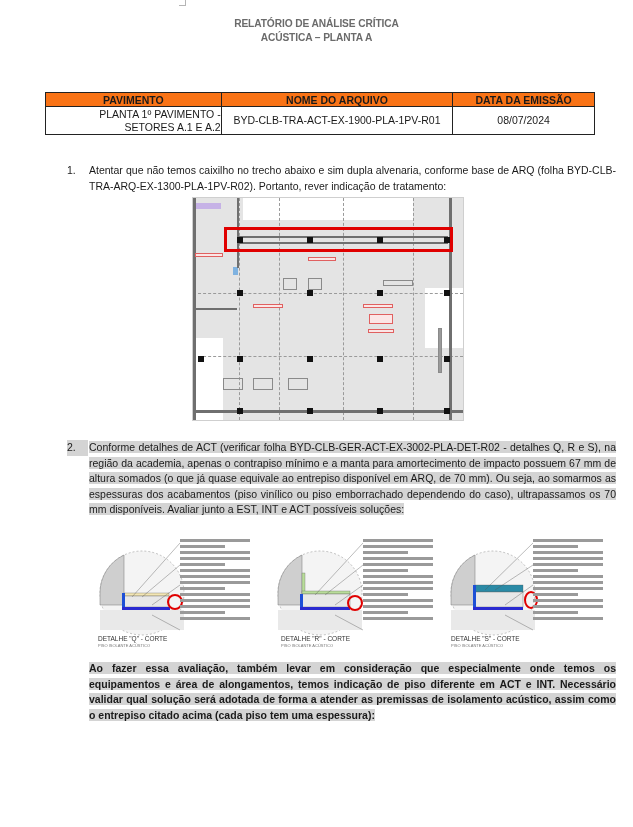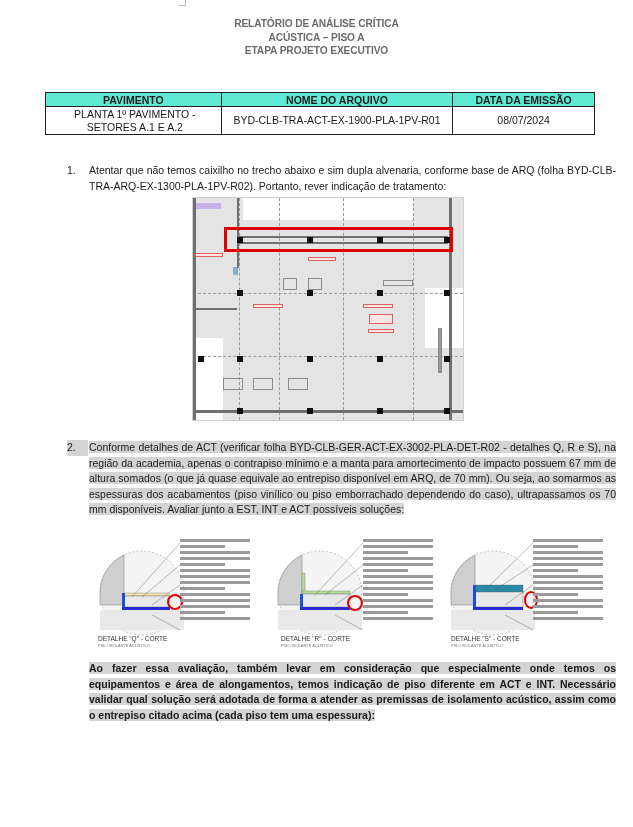--- a/index.html
+++ b/index.html
@@ -2,23 +2,23 @@
 <html><head>
 <meta charset="utf-8">
 <style>
   * { box-sizing: border-box; margin: 0; padding: 0; }
   html, body { width: 633px; height: 827px; background: #ffffff; overflow: hidden; }
   body { font-family: "Liberation Sans", "DejaVu Sans", sans-serif; color: #1a1a1a; position: relative; }
   .corner-mark { position: absolute; left: 179px; top: 0; width: 7px; height: 6px; border-right: 1px solid #b5b5b5; border-bottom: 1px solid #b5b5b5; }
   .header { position: absolute; top: 17px; left: 0; width: 633px; text-align: center; color: #6b6b6b; font-weight: bold; font-size: 10.2px; line-height: 13.5px; letter-spacing: -0.1px; }
   table.info { position: absolute; top: 92px; left: 45px; width: 550px; border-collapse: collapse; font-size: 10.5px; }
   table.info th, table.info td { border: 1px solid #222; }
-  table.info th { background: #5eead4; font-weight: bold; height: 14px; line-height: 12px; text-align: center; }
+  table.info th { background: #f97316; font-weight: bold; height: 14px; line-height: 12px; text-align: center; }
   table.info td { height: 28px; line-height: 13px; text-align: center; vertical-align: middle; }
-  table.info td.left { text-align: center; padding-left: 3px; }
+  table.info td.left { text-align: right; padding-left: 3px; }
   .col1 { width: 176px; } .col2 { width: 232px; } .col3 { width: 142px; }
 
   .para { position: absolute; font-size: 10.5px; line-height: 15.6px; text-align: justify; }
   .para .num { position: absolute; left: -22px; top: 0; }
   .hl { background: #d4d4d4; }
   #p1 { left: 89px; top: 163px; width: 527px; }
   #p2 { left: 89px; top: 440px; width: 527px; }
   #p3 { left: 89px; top: 661px; width: 527px; font-weight: bold; }
   #p2 .num { background: #d4d4d4; padding-right: 12px; }
 
@@ -45,22 +45,21 @@
   .detail .notes div { height: 3px; background: #9a9a9a; margin-bottom: 3px; width: 70px; }
   .detail .notes div.short { width: 45px; }
 </style>
 </head>
 <body>
 
 <div class="corner-mark"></div>
 
 <div class="header">
   <div>RELATÓRIO DE ANÁLISE CRÍTICA</div>
-  <div>ACÚSTICA – PISO A</div>
-  <div>ETAPA PROJETO EXECUTIVO</div>
+  <div>ACÚSTICA – PLANTA A</div>
 </div>
 
 <table class="info">
   <tbody>
       <tr>
     <th class="col1">PAVIMENTO</th>
     <th class="col2">NOME DO ARQUIVO</th>
     <th class="col3">DATA DA EMISSÃO</th>
   </tr>
   <tr>

